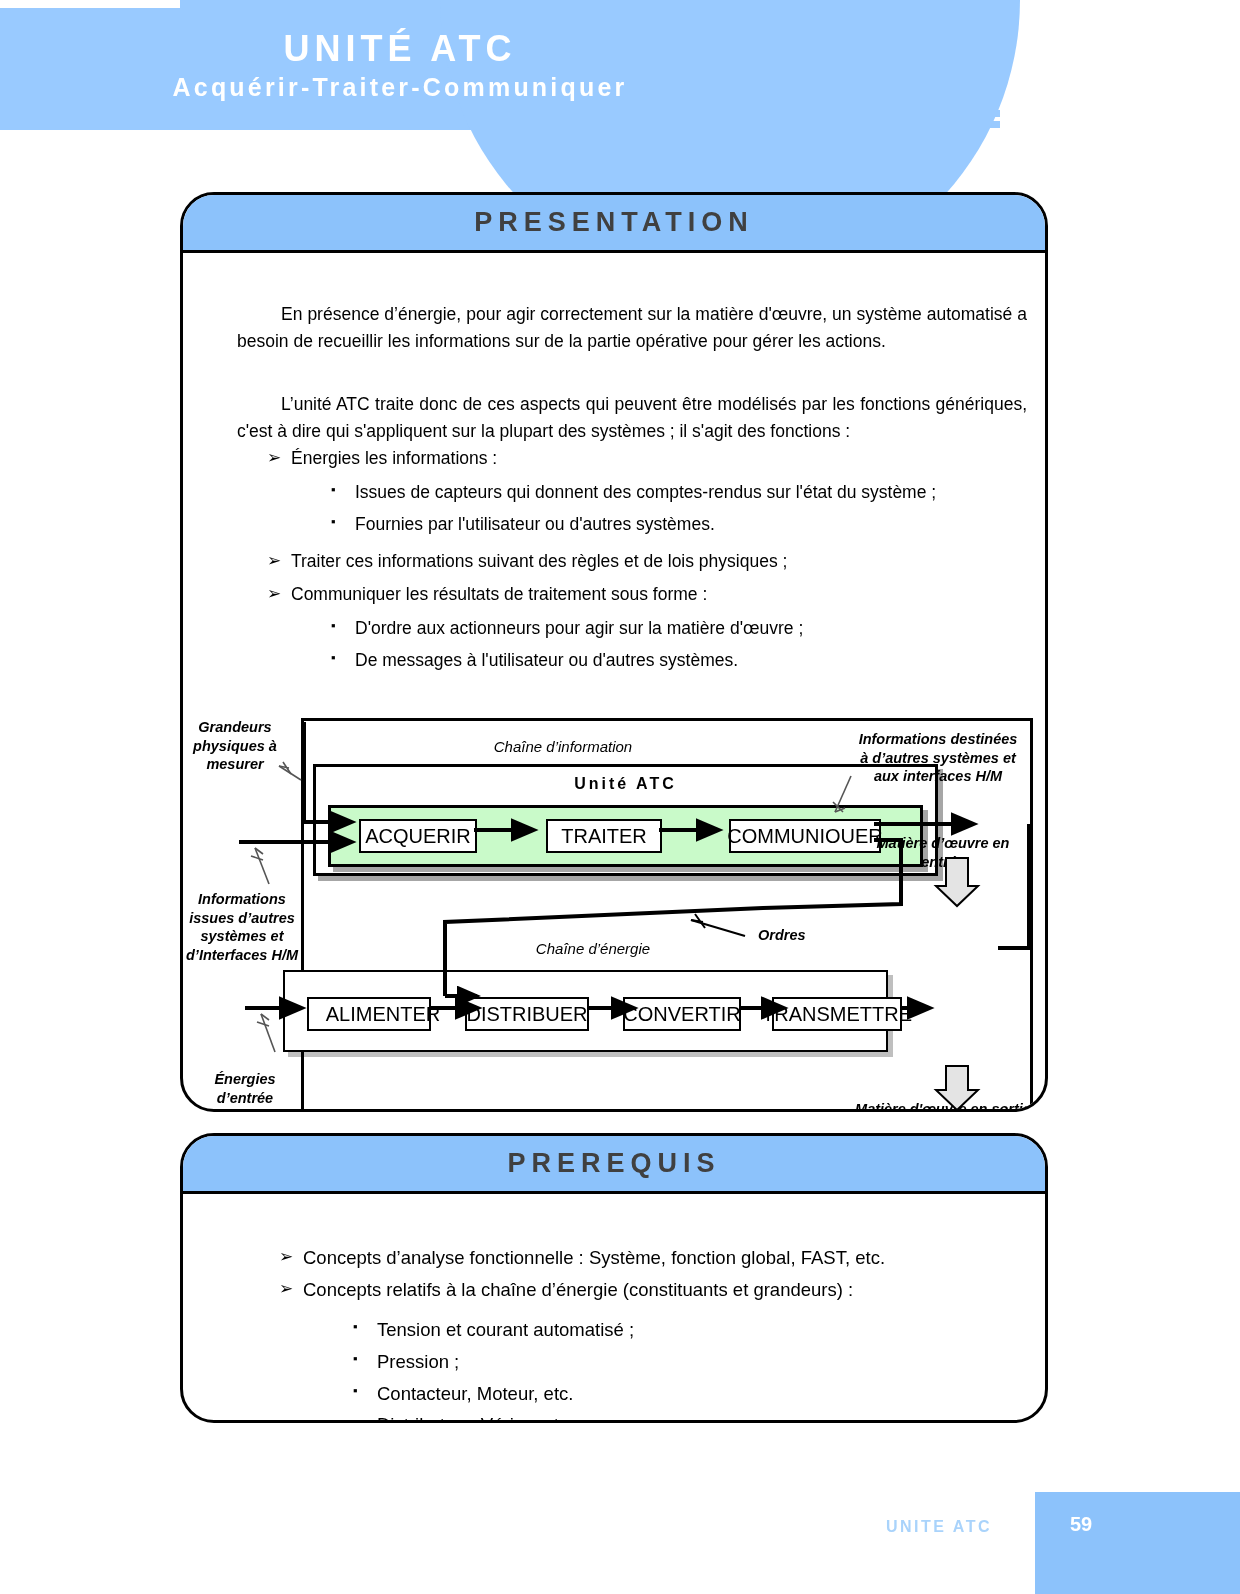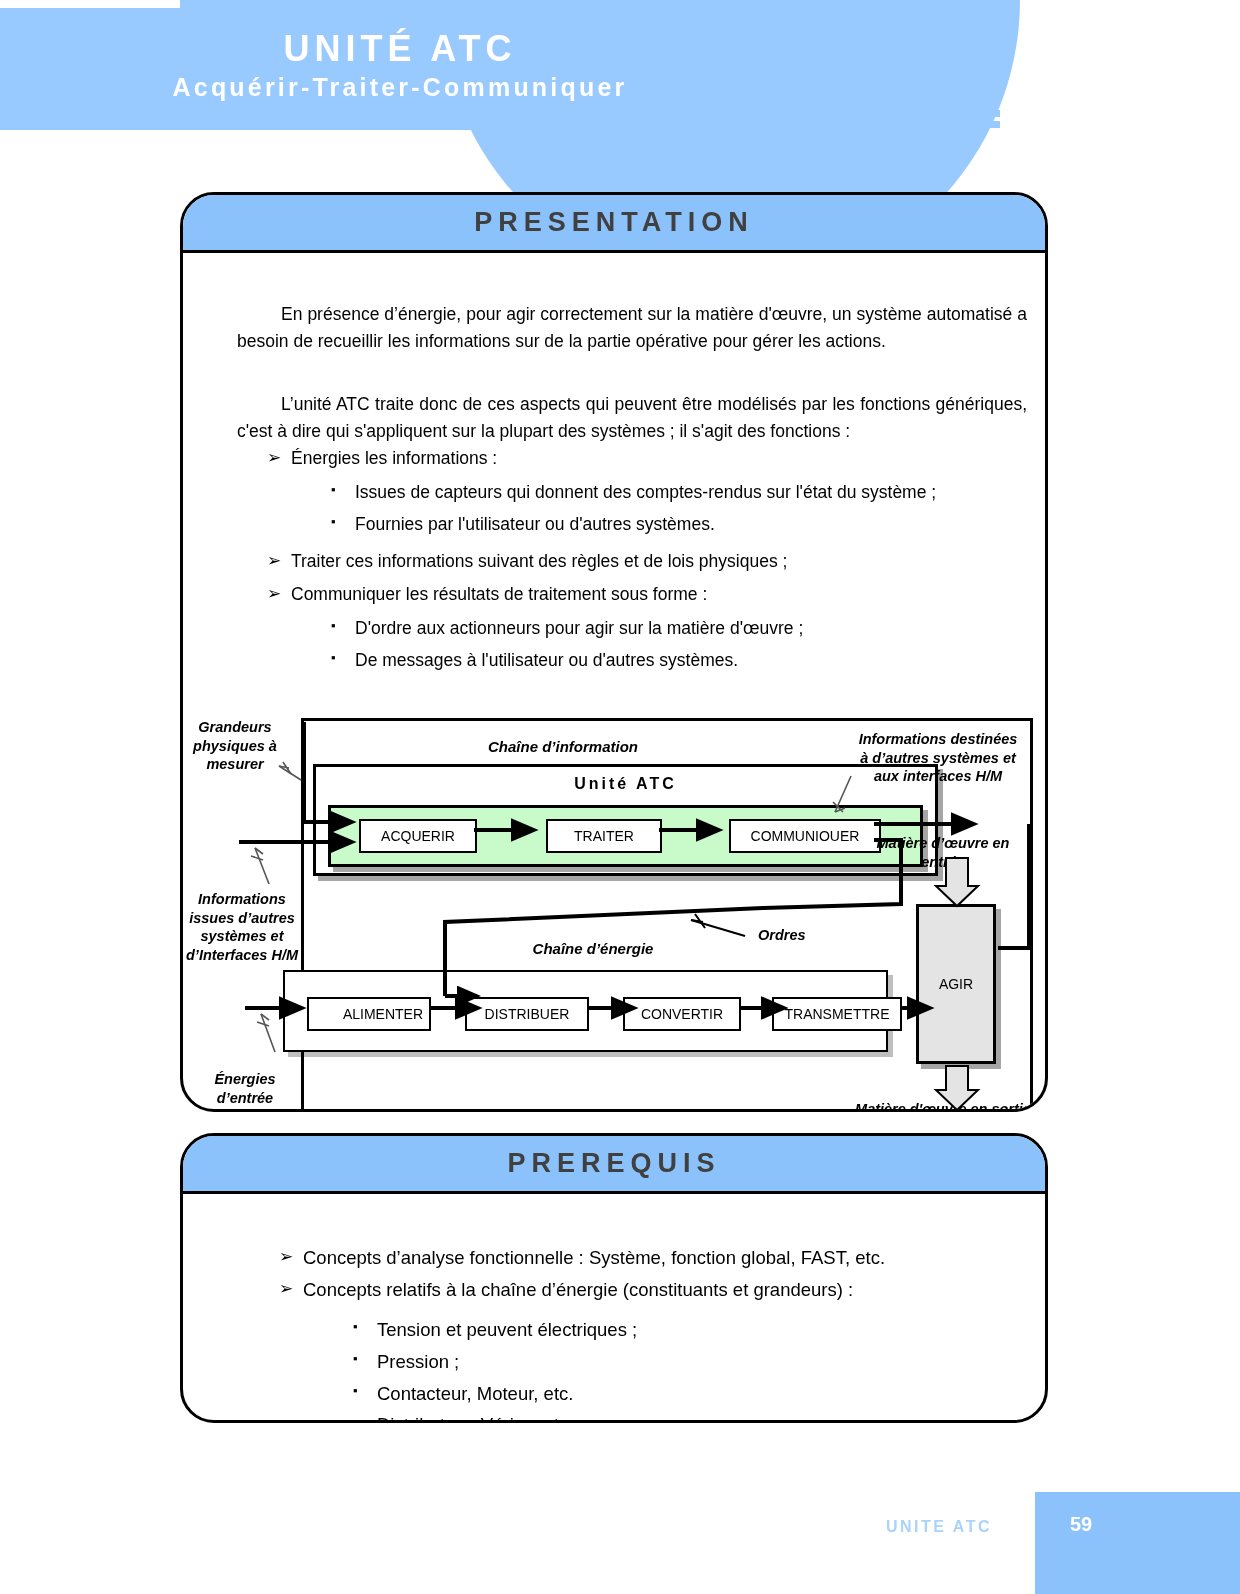--- a/index.html
+++ b/index.html
@@ -184,21 +184,21 @@
     font-style: italic;
     font-weight: bold;
     font-size: 14.5px;
     line-height: 1.28;
     text-align: center;
     color: #000;
   }
   .dg-title {
     position: absolute;
     font-style: italic;
-    font-weight: bold;
+    font-weight: normal;
     font-size: 15px;
     color: #000;
     text-align: center;
   }
   
   #sys-boundary {
     position: absolute;
     left: 118px; top: 10px;
     width: 732px; height: 432px;
     border: 3px solid #000;
@@ -234,21 +234,21 @@
     box-shadow: 5px 5px 0 rgba(0,0,0,0.35);
   }
   .fn-box {
     position: absolute;
     background: #ffffff;
     border: 2px solid #000;
     box-sizing: border-box;
     display: flex;
     align-items: center;
     justify-content: center;
-    font-size: 14px;
+    font-size: 20px;
     color: #000;
     height: 34px;
   }
   
   #ce-box {
     position: absolute;
     left: 100px; top: 262px;
     width: 605px; height: 82px;
     border: 2px solid #000;
     background: #ffffff;
@@ -383,21 +383,20 @@
 
       <div class="dg-title" style="left:280px; top:232px; width:260px;">Chaîne d’énergie</div>
 
       <div id="ce-box">
         <div class="fn-box" style="left:22px; top:25px; width:124px;padding-left:28px;">ALIMENTER</div>
         <div class="fn-box" style="left:180px; top:25px; width:124px;">DISTRIBUER</div>
         <div class="fn-box" style="left:338px; top:25px; width:118px;">CONVERTIR</div>
         <div class="fn-box" style="left:487px; top:25px; width:130px;">TRANSMETTRE</div>
       </div>
 
-      <div id="agir-box">AGIR</div>
 
       <div class="dg-label" style="left:2px; top:10px; width:100px;">Grandeurs physiques à mesurer</div>
 
       <div class="dg-label" style="left:0px; top:182px; width:118px;">Informations issues d’autres systèmes et d’Interfaces H/M</div>
 
       <div class="dg-label" style="left:10px; top:354px; width:104px;margin-top:8px;">Énergies d’entrée</div>
 
       <div class="dg-label" style="left:675px; top:22px; width:160px;">Informations destinées à d’autres systèmes et aux interfaces H/M</div>
 
       <div class="dg-label" style="left:680px; top:126px; width:160px;">Matière d’œuvre en entrée</div>
@@ -471,21 +470,21 @@
       </div>
       <div class="bullet-row">
         <span class="bullet-arrow-mark">➢</span>
         <span class="bullet-text">Concepts relatifs à la chaîne d’énergie (constituants et grandeurs) :</span>
       </div>
     </div>
 
     <div id="prereq-sub">
       <div class="bullet-row">
         <span class="bullet-sq-mark">▪</span>
-        <span class="bullet-text">Tension et peuvent électriques ;</span>
+        <span class="bullet-text">Tension et courant automatisé ;</span>
       </div>
       <div class="bullet-row">
         <span class="bullet-sq-mark">▪</span>
         <span class="bullet-text">Pression ;</span>
       </div>
       <div class="bullet-row">
         <span class="bullet-sq-mark">▪</span>
         <span class="bullet-text">Contacteur, Moteur, etc.</span>
       </div>
       <div class="bullet-row">

